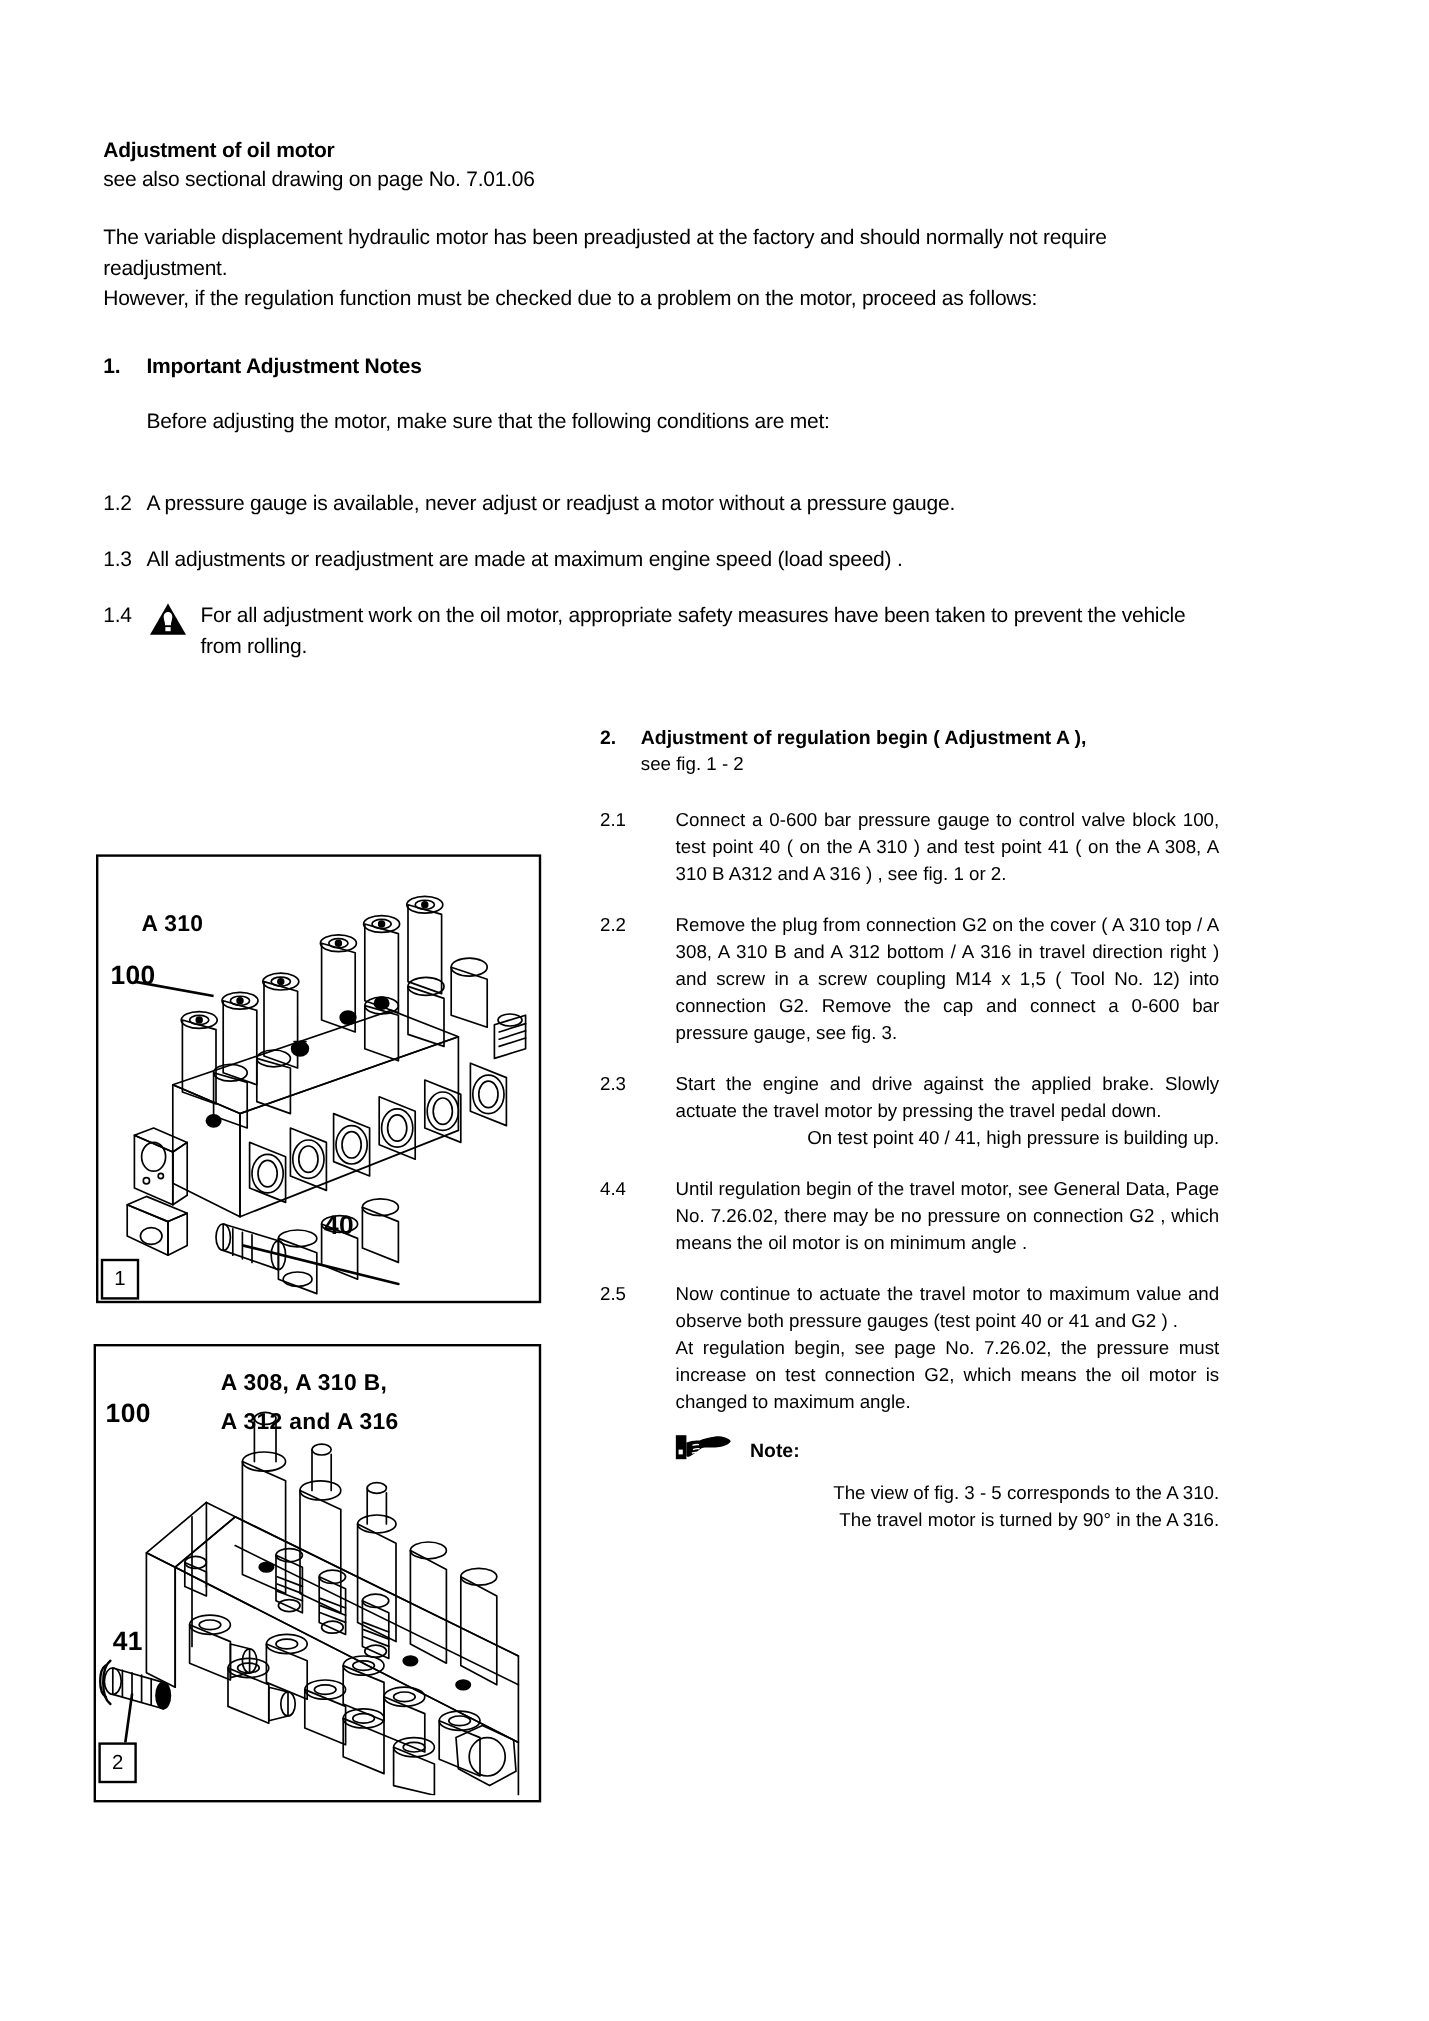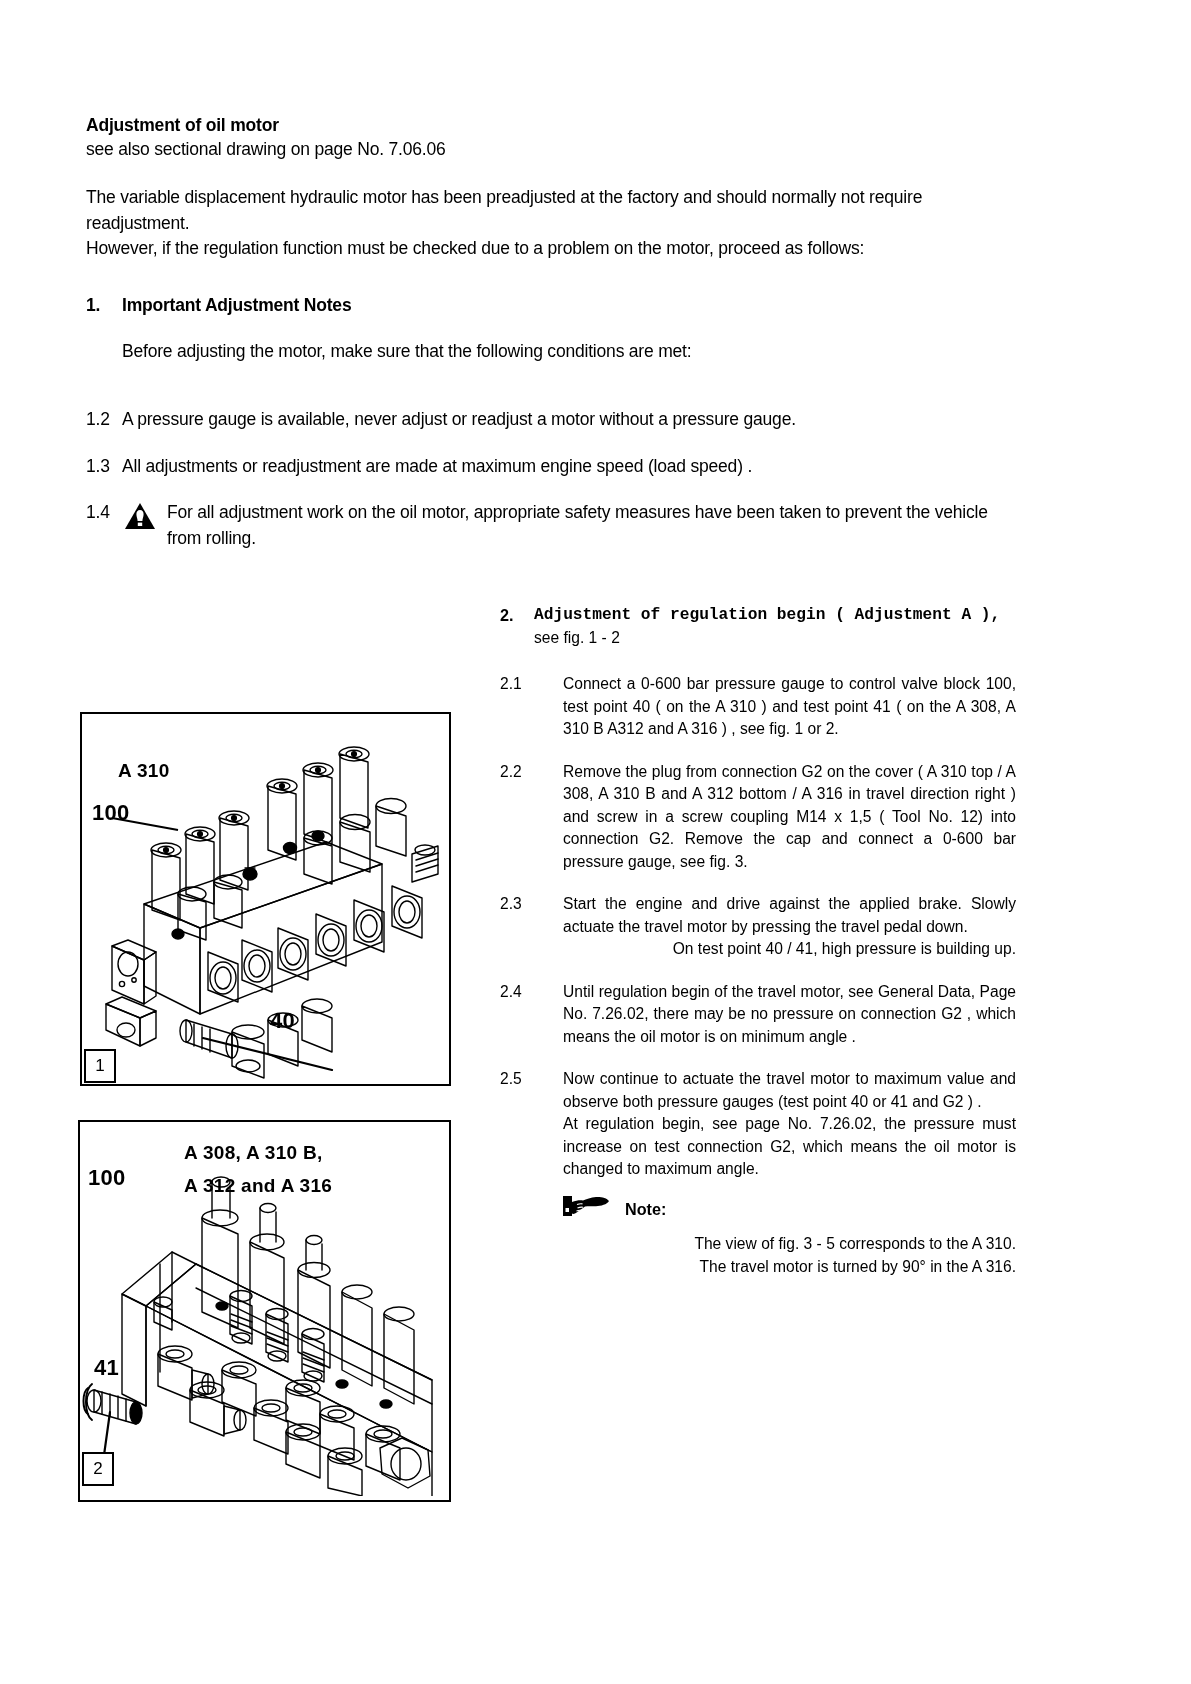--- a/index.html
+++ b/index.html
@@ -86,21 +86,21 @@
     font-size: 15.6px;
     line-height: 22.5px;
   }
   .rc-head {
     display: flex;
     font-weight: bold;
     font-size: 16.2px;
     line-height: 22.5px;
   }
   .rc-head .n { flex: 0 0 34px; }
-  .rc-head .t { flex: 1 1 auto; font-family: Liberation Mono, monospace; }
+  .rc-head .t { flex: 1 1 auto; }
   .rc-sub {
     margin-left: 34px;
     font-size: 15.6px;
     line-height: 22.5px;
     font-weight: normal;
   }
   .rc-item {
     display: flex;
     margin-top: 20px;
   }
@@ -175,21 +175,21 @@
   svg.draw { position: absolute; left: 0; top: 0; }
 </style>
 </head>
 <body>
 
 <div class="page">
 
   <div class="top-block narrow">
 
     <div class="ttl">Adjustment of oil motor</div>
-    <div class="sub">see also sectional drawing on page No.  7.06.06</div>
+    <div class="sub">see also sectional drawing on page No.  7.01.06</div>
 
     <div class="para">The variable displacement hydraulic motor has been preadjusted at the factory and should normally not require readjustment.</div>
     <div style="font-size:17.5px;line-height:25.5px;">However, if the regulation function must be checked due to a problem on the motor, proceed as follows:</div>
 
     <div style="height:31px"></div>
 
     <div class="numrow">
       <div class="num sec-head">1.</div>
       <div class="txt sec-head">Important Adjustment Notes</div>
     </div>
@@ -258,21 +258,21 @@
 
     <div class="rc-item">
       <div class="n">2.3</div>
       <div class="t">
         <p>Start the engine and drive against the applied brake. Slowly actuate the travel motor by pressing the travel pedal down.</p>
         <p class="nojust">On test point  40 / 41, high pressure is building up.</p>
       </div>
     </div>
 
     <div class="rc-item">
-      <div class="n">2.4</div>
+      <div class="n">4.4</div>
       <div class="t">
         <p>Until regulation begin of the travel motor, see General Data, Page No. 7.26.02, there may be no pressure on connection  G2 ,  which means the oil motor is on minimum angle .</p>
       </div>
     </div>
 
     <div class="rc-item">
       <div class="n">2.5</div>
       <div class="t">
         <p>Now continue to actuate the travel motor to maximum value and observe both pressure gauges (test point  40 or 41 and G2 ) .</p>
         <p>At regulation begin, see page No.  7.26.02, the pressure must increase on test connection  G2, which means the oil motor is changed to maximum angle.</p>

